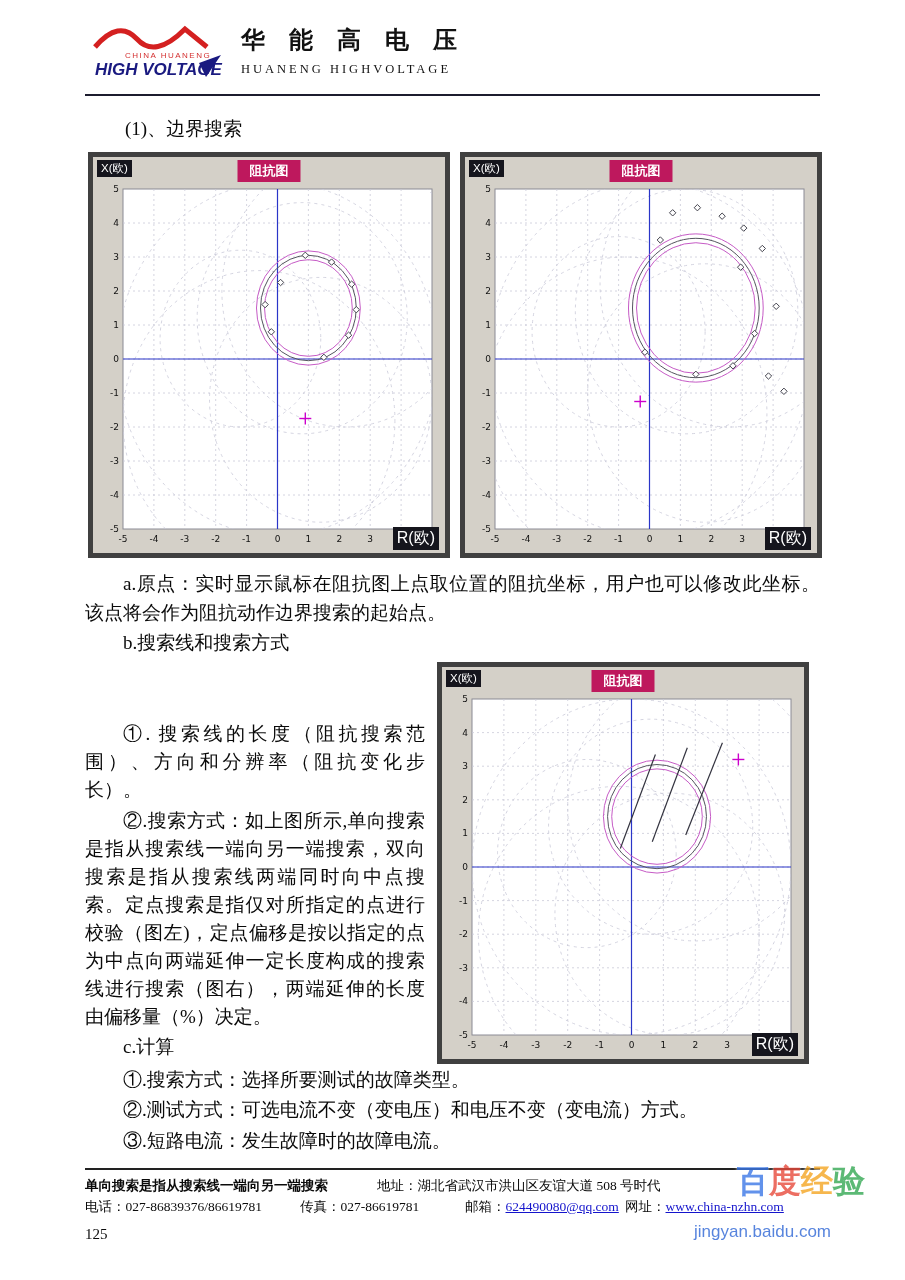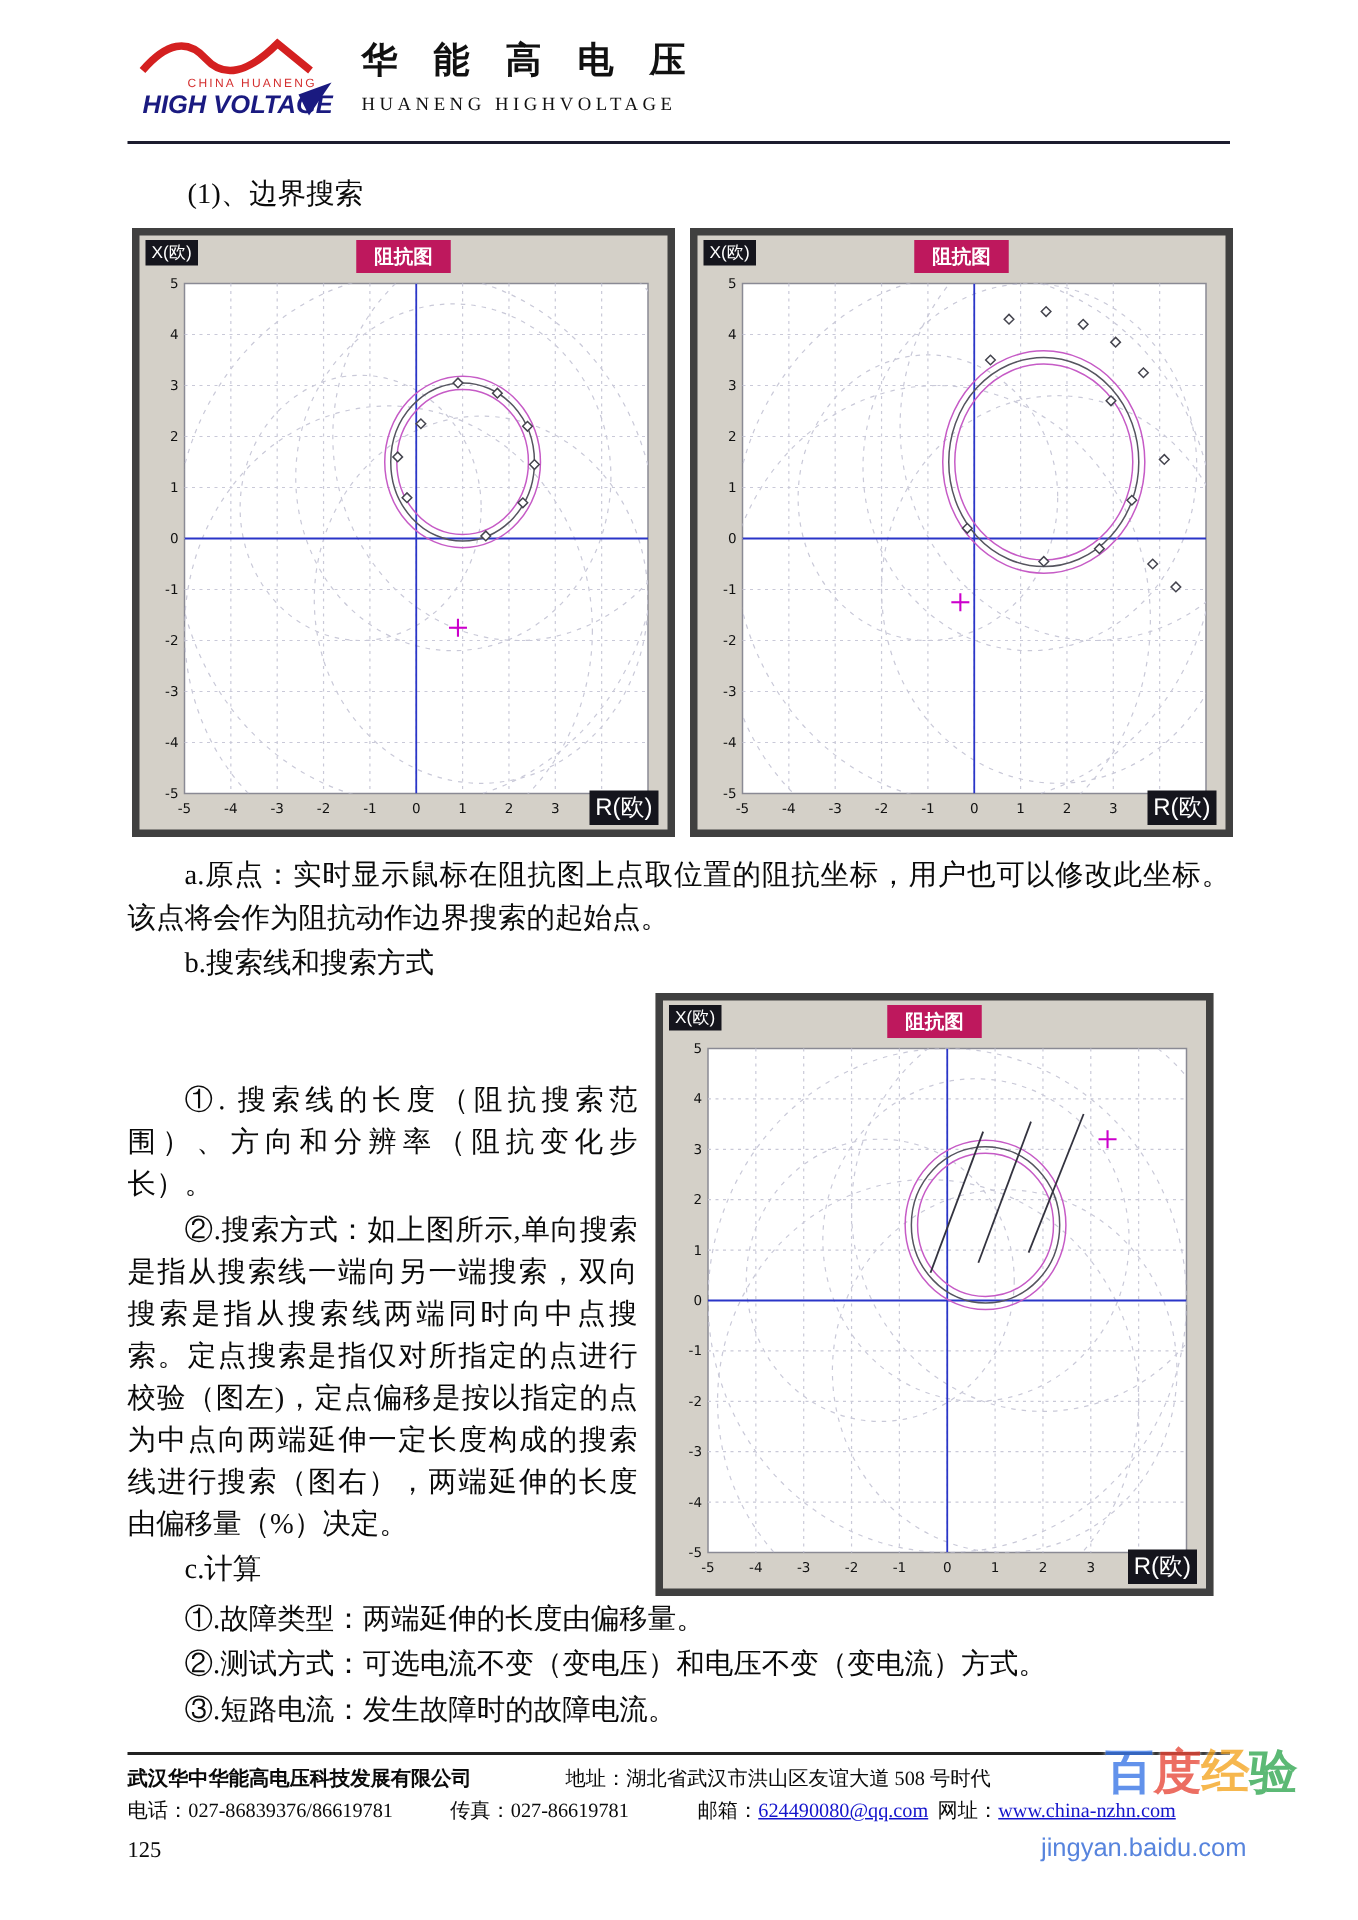--- a/index.html
+++ b/index.html
@@ -315,29 +315,29 @@
                 <line x1="239.73" y1="142.08" x2="276.41499999999996" y2="49.67999999999999" stroke="#33333f" stroke-width="1.2"></line>
                 <line x1="286.36499999999995" y1="66.47999999999999" x2="298.36499999999995" y2="66.47999999999999" stroke="#cc00cc" stroke-width="1.4"></line>
                 <line x1="292.36499999999995" y1="60.47999999999999" x2="292.36499999999995" y2="72.47999999999999" stroke="#cc00cc" stroke-width="1.4"></line>
               </g>
             </svg>
           <div class="chart-xlab">R(欧)</div>
         </div>
       </div>
     </div>
 
-    <div class="para">①.故障类型：两端延伸的长度由偏移量。</div>
+    <div class="para">①.搜索方式：选择所要测试的故障类型。</div>
     <div class="para">②.测试方式：可选电流不变（变电压）和电压不变（变电流）方式。</div>
     <div class="para">③.短路电流：发生故障时的故障电流。</div>
   </div>
 
   <div class="footer">
     <div class="frule"></div>
     <div class="frow">
-      <span class="company">武汉华中华能高电压科技发展有限公司</span>
+      <span class="company">单向搜索是指从搜索线一端向另一端搜索</span>
       <span class="addr"><span>地址：</span><span>湖北省武汉市洪山区友谊大道 508 号时代</span></span>
     </div>
     <div class="frow">
       <span class="fphone">电话：027-86839376/86619781</span>
       <span class="ffax">传真：027-86619781</span>
       <span class="femail"><span>邮箱：</span><a class="link">624490080@qq.com</a></span>
       <span class="fweb"><span>网址：</span><a class="link">www.china-nzhn.com</a></span>
     </div>
     <div class="pageno">125</div>
   </div>

